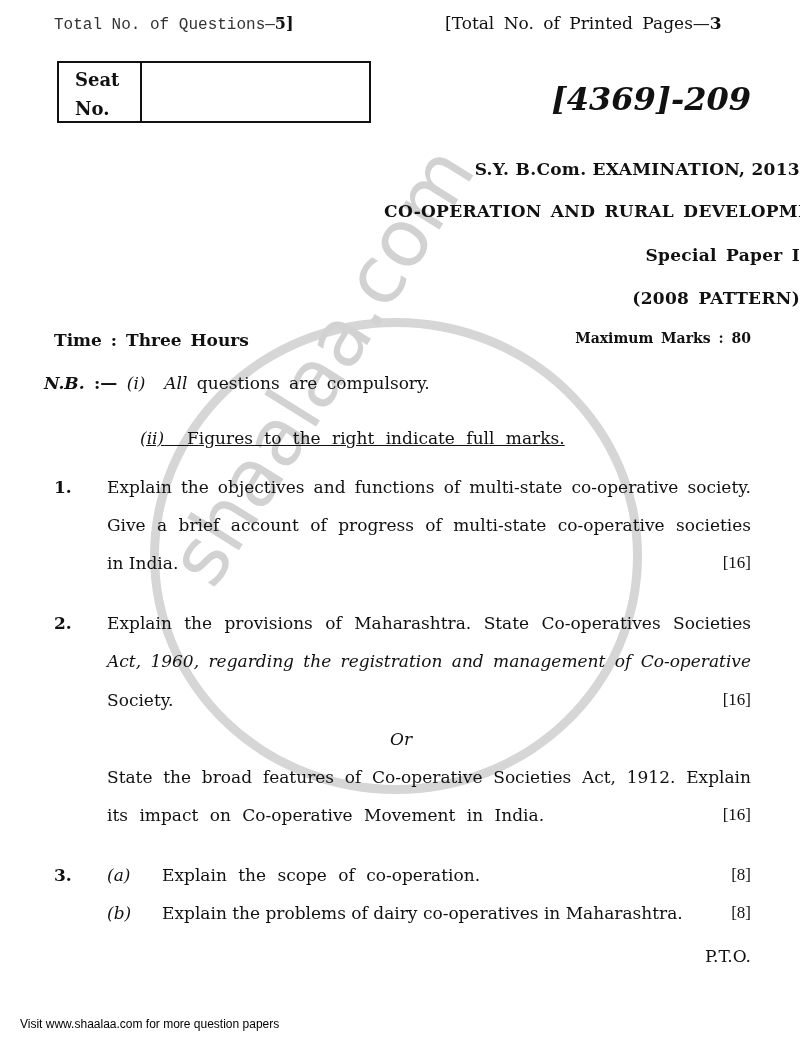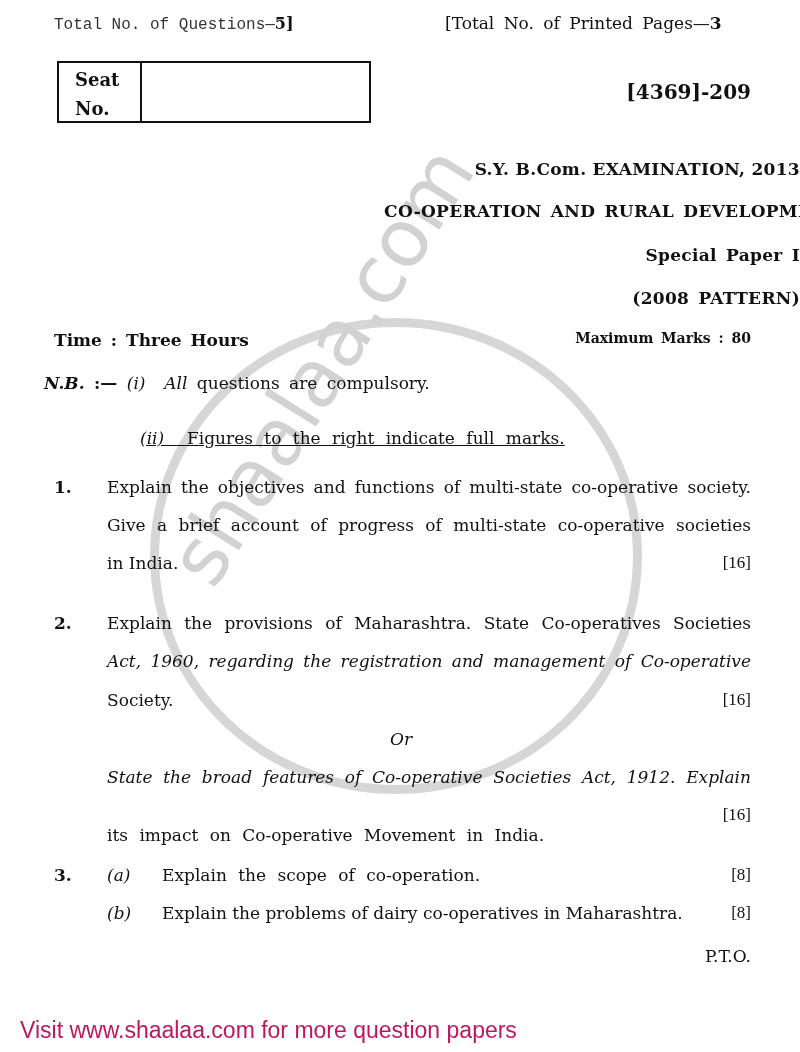--- a/index.html
+++ b/index.html
@@ -18,21 +18,21 @@
   .hdr { font-size: 17px; font-weight: bold; letter-spacing: 0.3px; }
 
   .body-text { font-size: 17px; font-family: "DejaVu Serif", "Liberation Serif", serif; }
   .justify { left: 107px; width: 644px; text-align: justify; text-align-last: justify; }
   .qnum { left: 54px; font-weight: bold; font-size: 17px; }
   .marks { right: 49px; font-size: 17px; }
 
   #watermark { position: absolute; left: 150px; top: 318px; width: 492px; height: 476px; border: 9px solid #d6d6d6; border-radius: 50%; box-sizing: border-box; pointer-events: none; }
   #watermark-text { position: absolute; left: 190px; top: 530px; font-family: "DejaVu Sans", sans-serif; font-size: 80px; color: #d2d2d2; transform: rotate(-58deg); transform-origin: left center; pointer-events: none; letter-spacing: -1px; }
 
-  #footer { left: 20px; top: 1017px; font-family: "Liberation Sans", "DejaVu Sans", sans-serif; font-size: 23px; color: #be185d; }
+  #footer { left: 20px; top: 1017px; font-family: "Liberation Sans", "DejaVu Sans", sans-serif; font-size: 12px; color: #000000; }
 </style>
 </head>
 <body>
 
 <div id="watermark"></div>
 <div id="watermark-text">shaalaa.com</div>
 
 <div class="abs mono" style="left:54px; top:14px;">
   <span>Total No. of Questions—</span><span class="serif b" style="color:#111;">5]</span>
 </div>
@@ -40,21 +40,21 @@
   <span>[Total No. of Printed Pages—</span><span class="b">3</span>
 </div>
 
 <div id="seat-box">
   <div class="lbl" style="top:6px;">Seat</div>
   <div class="lbl" style="top:35px;">No.</div>
   <div class="divider"></div>
   <div style="position:absolute; left:84px; top:0; right:0; bottom:0;"></div>
 </div>
 
-<div class="abs serif b" style="right:49px; top:80px; font-size:20px;">[4369]-209</div>
+<div class="abs serif b" style="right:49px; top:80px; font-size:32px;font-style:italic;">[4369]-209</div>
 
 <div class="abs center hdr serif" style="top:159px;">S.Y. B.Com. EXAMINATION, 2013</div>
 <div class="abs center hdr serif" style="top:201px; word-spacing:3px;padding-left:40px;">CO-OPERATION AND RURAL DEVELOPMENT</div>
 <div class="abs center hdr serif" style="top:245px; word-spacing:3px;">Special Paper I</div>
 <div class="abs center hdr serif" style="top:288px; word-spacing:3px;">(2008 PATTERN)</div>
 
 <div class="abs serif b" style="left:54px; top:330px; font-size:17px; word-spacing:3px;">Time : Three Hours</div>
 <div class="abs serif b" style="right:49px; top:330px; font-size:14px; word-spacing:3px;">Maximum Marks : 80</div>
 
 <div class="abs body-text" style="left:44px; top:373px; word-spacing:4px;">
@@ -76,22 +76,22 @@
 <div class="abs marks" style="top:553px;">[16]</div>
 
 <div class="abs qnum serif" style="top:613px;">2.</div>
 <div class="abs body-text justify" style="top:613px;">Explain the provisions of Maharashtra. State Co-operatives Societies</div>
 <div class="abs body-text justify" style="top:651px;font-style:italic;">Act, 1960, regarding the registration and management of Co-operative</div>
 <div class="abs body-text" style="left:107px; top:690px;">Society.</div>
 <div class="abs marks" style="top:690px;">[16]</div>
 
 <div class="abs body-text it" style="left:390px; top:729px;">Or</div>
 
-<div class="abs body-text justify" style="top:767px;font-style:italic;">State the broad features of Co-operative Societies Act, 1912. Explain</div>
-<div class="abs body-text" style="left:107px; top:805px; word-spacing:6px;margin-top:20px;">its impact on Co-operative Movement in India.</div>
+<div class="abs body-text justify" style="top:767px;">State the broad features of Co-operative Societies Act, 1912. Explain</div>
+<div class="abs body-text" style="left:107px; top:805px; word-spacing:6px;">its impact on Co-operative Movement in India.</div>
 <div class="abs marks" style="top:805px;">[16]</div>
 
 <div class="abs qnum serif" style="top:865px;">3.</div>
 <div class="abs body-text it" style="left:107px; top:865px;">(a)</div>
 <div class="abs body-text" style="left:162px; top:865px; word-spacing:6px;">Explain the scope of co-operation.</div>
 <div class="abs marks" style="top:865px;">[8]</div>
 
 <div class="abs body-text it" style="left:107px; top:903px;">(b)</div>
 <div class="abs body-text" style="left:162px; top:903px;">Explain the problems of dairy co-operatives in Maharashtra.</div>
 <div class="abs marks" style="top:903px;">[8]</div>

